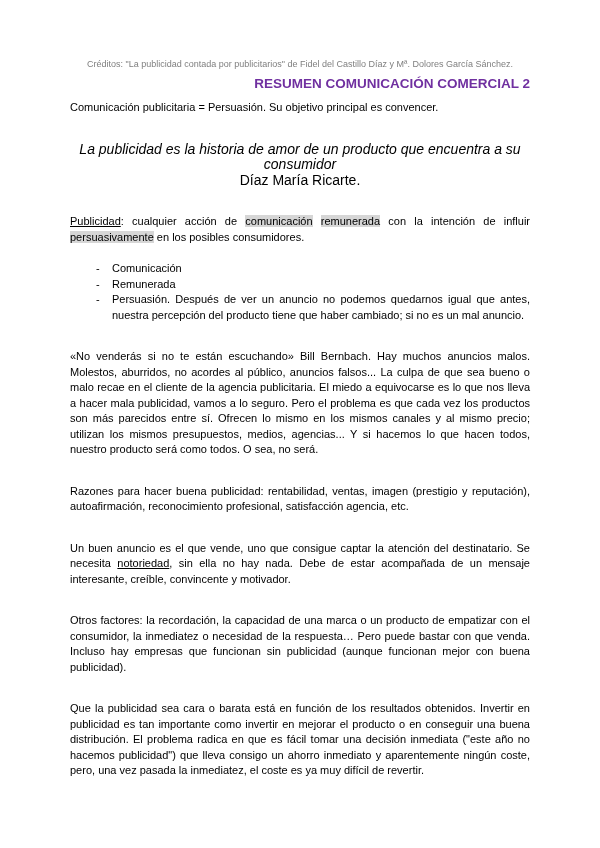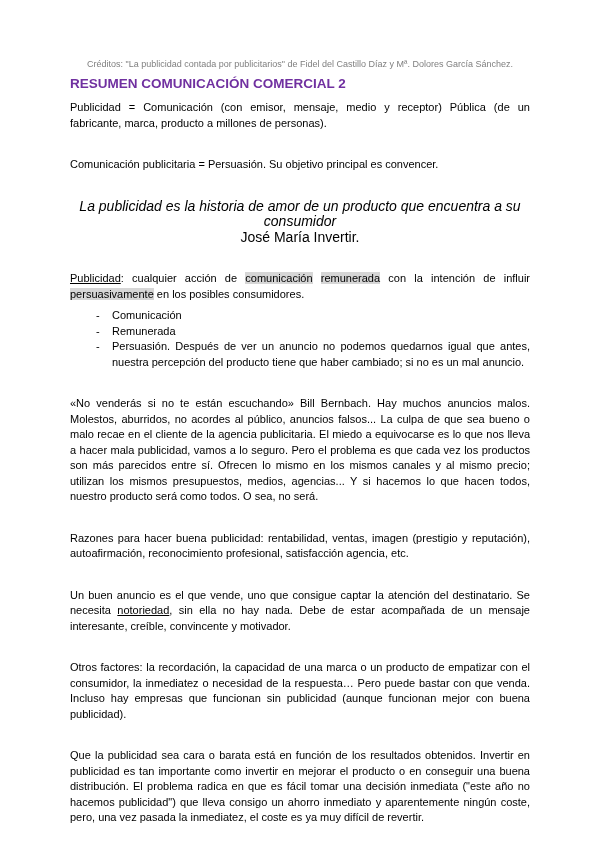--- a/index.html
+++ b/index.html
@@ -22,30 +22,30 @@
     line-height: 13px;
     color: #7f7f7f;
     text-align: center;
     margin: 0 auto 5px auto;
     max-width: 448px;
   }
   .title {
     font-size: 13.5px;
     font-weight: bold;
     color: #7030A0;
-    text-align: left;
+    text-align: right;
     margin: 2px 0 9px 0;
   }
   p.body {
     font-size: 11px;
     line-height: 15.5px;
     text-align: justify;
     margin: 0 0 26px 0;
   }
-  p.nogap { margin-bottom: 6px; }
+  p.nogap { margin-bottom: 16px; }
   .quoteblock {
     font-size: 14px;
     line-height: 15.5px;
     text-align: center;
     margin: 0 0 26px 0;
   }
   .quoteblock .q { font-style: italic; }
   .hl { background: #d6d6d6; }
   .u { text-decoration: underline; }
   .bullets {
@@ -66,28 +66,27 @@
 </style>
 </head>
 <body>
 
 <div class="page">
 
   <p class="credits">Créditos: "La publicidad contada por publicitarios" de Fidel del Castillo Díaz y Mª. Dolores García Sánchez.</p>
 
   <h1 class="title">RESUMEN COMUNICACIÓN COMERCIAL 2</h1>
 
-  <p class="body">Publicidad = Comunicación (con emisor, mensaje, medio y receptor) Pública (de un fabricante, marca, producto a millones de personas).</p>
 
   <p class="body">Comunicación publicitaria = Persuasión. Su objetivo principal es convencer.</p>
 
 
   <div class="quoteblock">
     <div class="q">La publicidad es la historia de amor de un producto que encuentra a su consumidor</div>
-    <div>José María Invertir.</div>
+    <div>Díaz María Ricarte.</div>
   </div>
 
   <p class="body nogap"><span class="u">Publicidad</span><span>: cualquier acción de </span><span class="hl">comunicación</span><span> </span><span class="hl">remunerada</span><span> con la intención de influir </span><span class="hl">persuasivamente</span><span> en los posibles consumidores.</span></p>
 
   <div class="bullets">
     <div class="bullet">
       <span class="dash">-</span>
       <span class="btext">Comunicación</span>
     </div>
     <div class="bullet">

